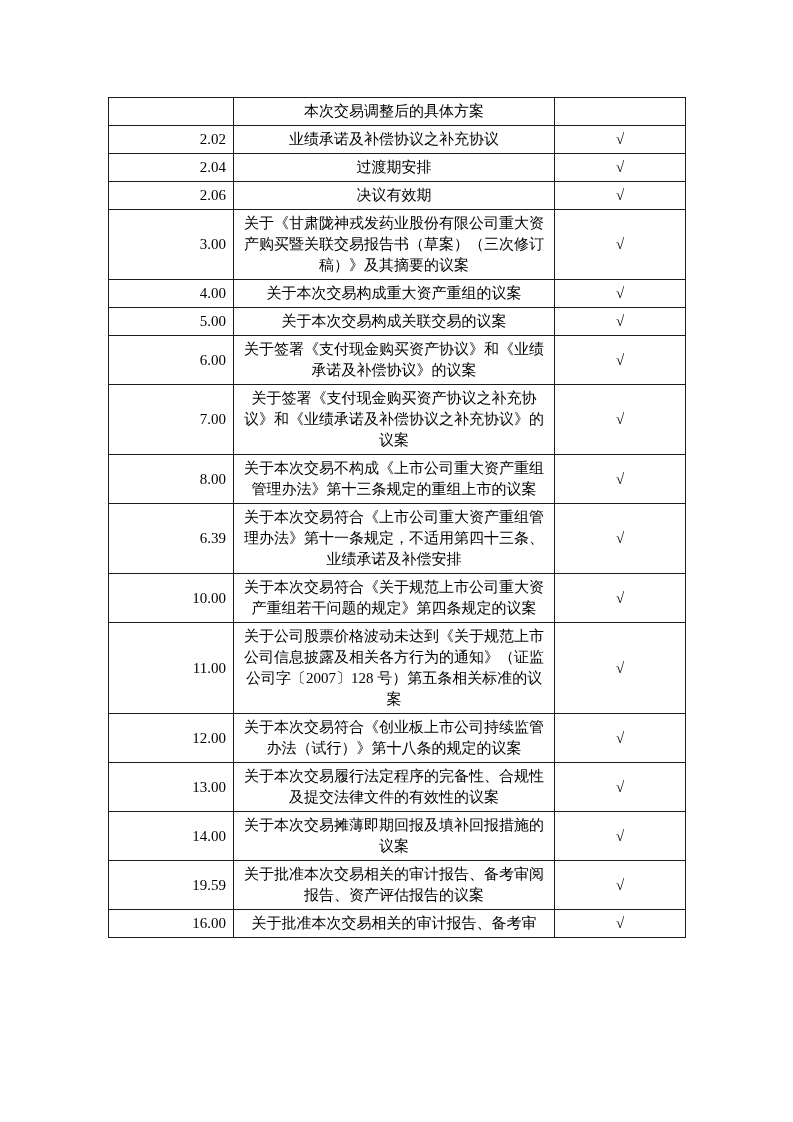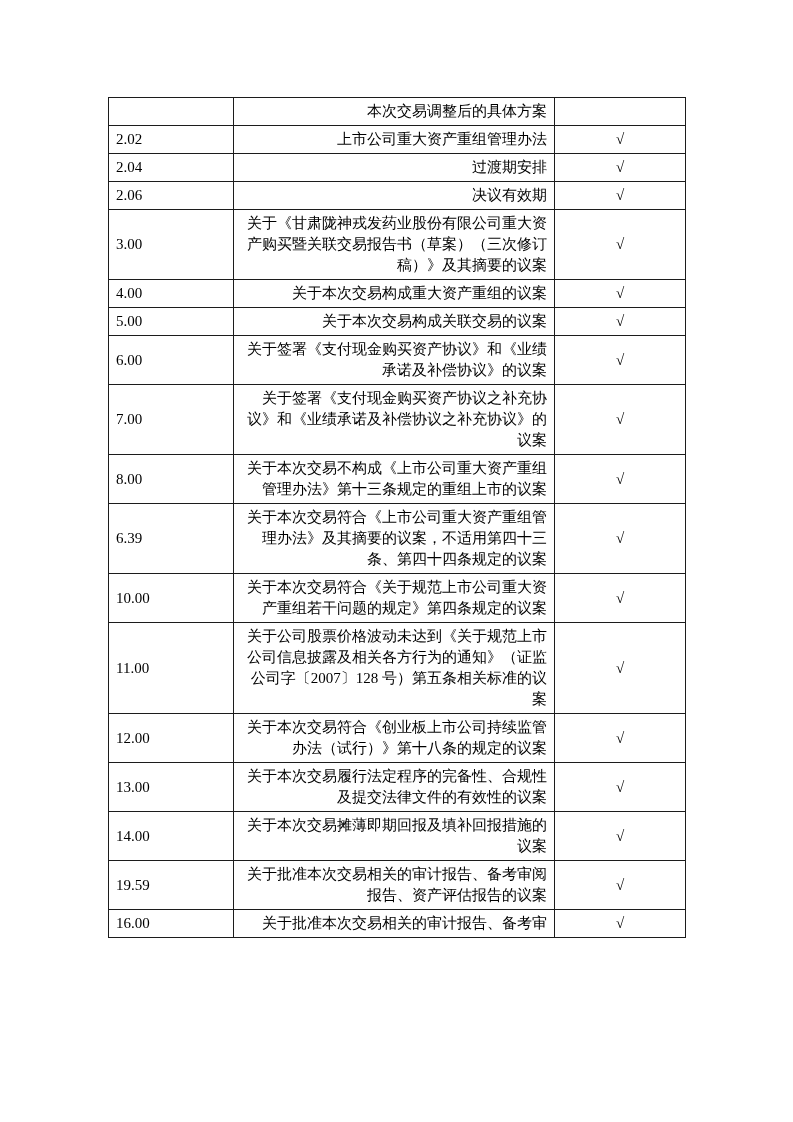--- a/index.html
+++ b/index.html
@@ -31,25 +31,25 @@
     border: 1px solid #1c1c1c;
     font-size: 15px;
     line-height: 21px;
     color: #000000;
     vertical-align: middle;
     padding: 3px 7px;
     overflow: hidden;
     word-break: break-all;
   }
   td.col-num {
-    text-align: left;
+    text-align: right;
     padding: 3px 2px;
   }
   td.col-text {
-    text-align: right;
+    text-align: center;
   }
   td.col-check {
     text-align: center;
     font-size: 14px;
   }
 </style>
 </head>
 <body>
 
 <div class="page">
@@ -61,21 +61,21 @@
     </colgroup>
     <tbody id="table-body">
   <tr>
     <td class="col-num"></td>
     <td class="col-text">本次交易调整后的具体方案</td>
     <td class="col-check"></td>
   </tr>
 
   <tr>
     <td class="col-num">2.02</td>
-    <td class="col-text">上市公司重大资产重组管理办法</td>
+    <td class="col-text">业绩承诺及补偿协议之补充协议</td>
     <td class="col-check">√</td>
   </tr>
 
 
   <tr>
     <td class="col-num">2.04</td>
     <td class="col-text">过渡期安排</td>
     <td class="col-check">√</td>
   </tr>
 
@@ -117,21 +117,21 @@
   </tr>
 
   <tr>
     <td class="col-num">8.00</td>
     <td class="col-text">关于本次交易不构成《上市公司重大资产重组管理办法》第十三条规定的重组上市的议案</td>
     <td class="col-check">√</td>
   </tr>
 
   <tr>
     <td class="col-num">6.39</td>
-    <td class="col-text">关于本次交易符合《上市公司重大资产重组管理办法》及其摘要的议案，不适用第四十三条、第四十四条规定的议案</td>
+    <td class="col-text">关于本次交易符合《上市公司重大资产重组管理办法》第十一条规定，不适用第四十三条、业绩承诺及补偿安排</td>
     <td class="col-check">√</td>
   </tr>
 
   <tr>
     <td class="col-num">10.00</td>
     <td class="col-text">关于本次交易符合《关于规范上市公司重大资产重组若干问题的规定》第四条规定的议案</td>
     <td class="col-check">√</td>
   </tr>
 
   <tr>

